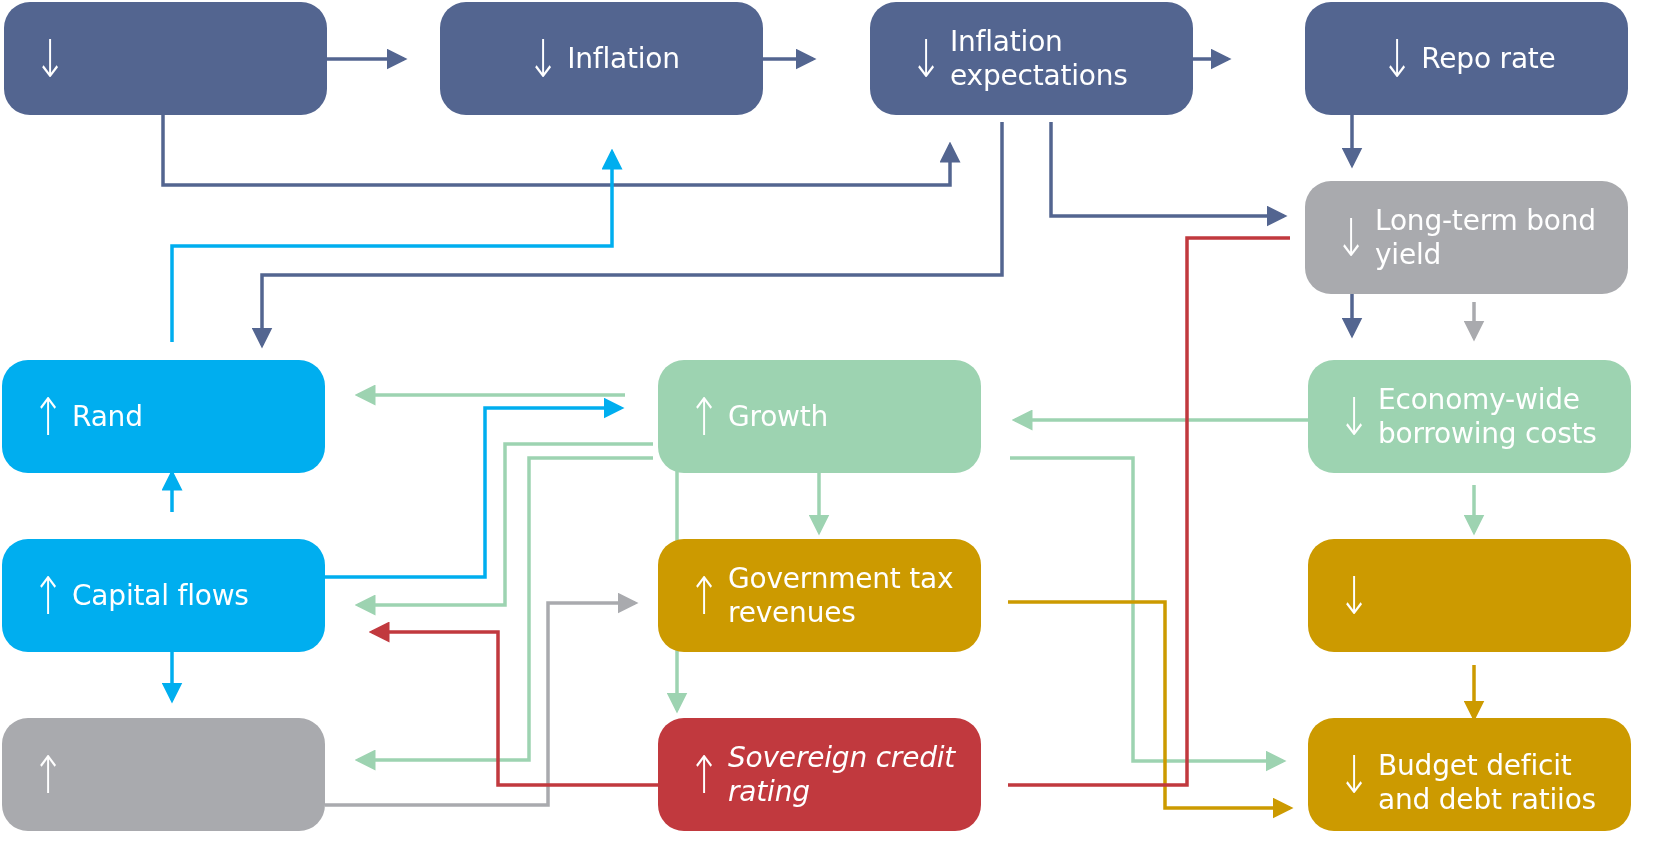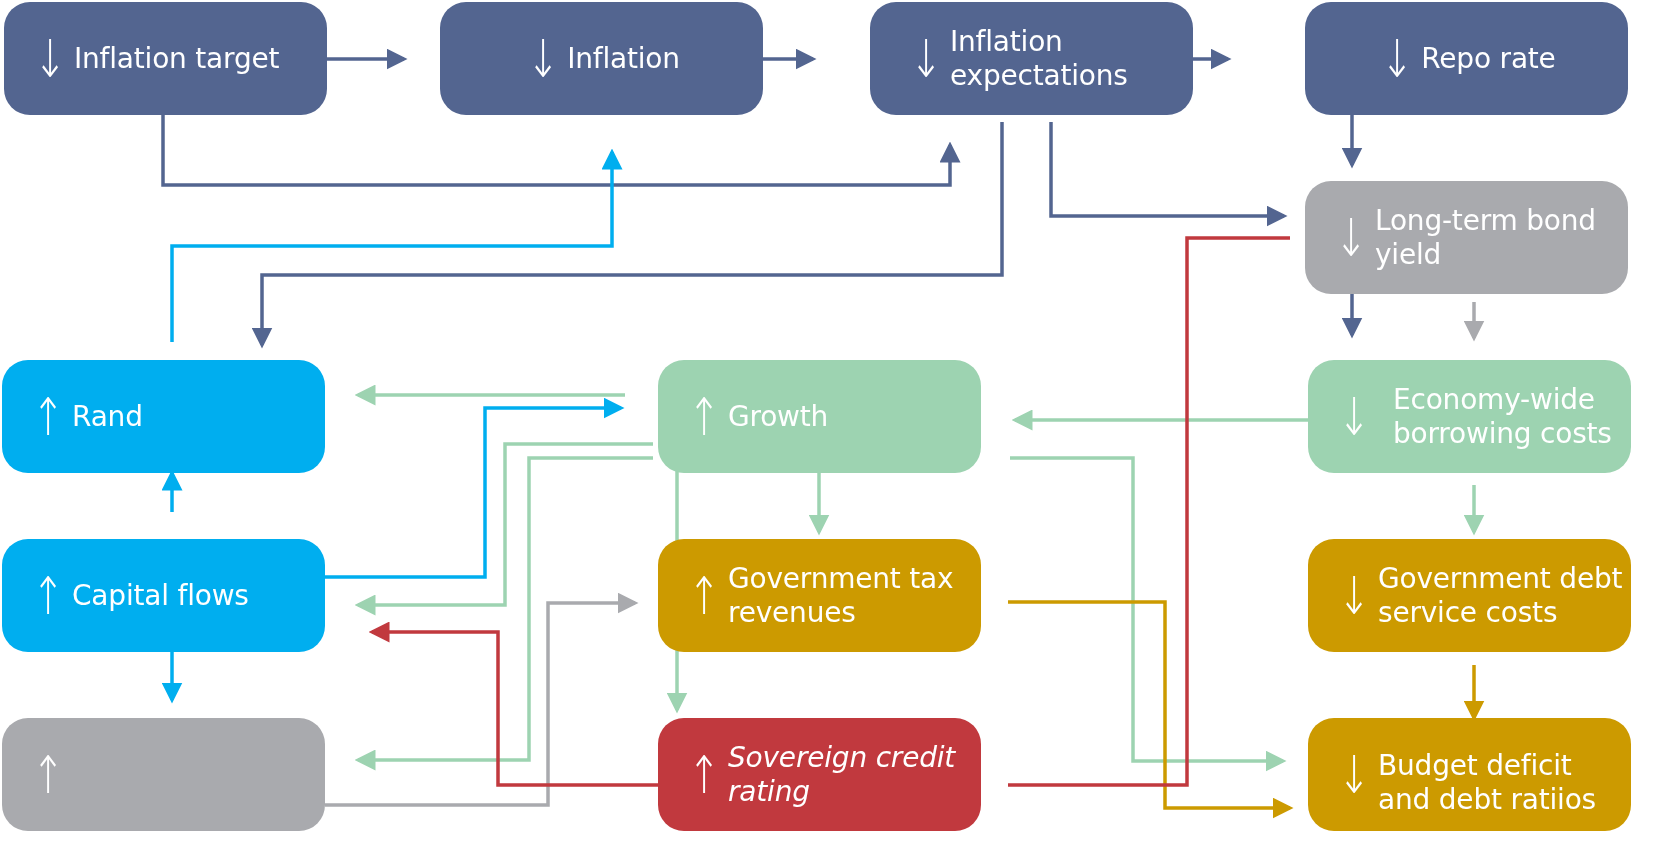--- a/index.html
+++ b/index.html
@@ -76,21 +76,20 @@
     <path d="M1474,665 L1474,718" stroke="#cc9a00" marker-end="url(#m-gold)"></path>
 
     <path d="M665,785 L498,785 L498,632 L372,632" stroke="#c1393e" marker-end="url(#m-red)"></path>
     <path d="M1008,785 L1187,785 L1187,238 L1290,238" stroke="#c1393e"></path>
   </g>
 </svg>
 
 <div id="nodes">
   <div class="node navy" style="left:4px;top:2px;">
     <span class="dir">↓</span>
-    <span class="lbl">Inflation target</span>
   </div>
   <div class="node navy center" style="left:440px;top:2px;">
     <span class="dir">↓</span>
     <span class="lbl">Inflation</span>
   </div>
   <div class="node navy" style="left:870px;top:2px;padding-left:36px;">
     <span class="dir">↓</span>
     <span class="lbl" style="width:200px;">Inflation expectations</span>
   </div>
   <div class="node navy center" style="left:1305px;top:2px;">
@@ -104,33 +103,32 @@
   <div class="node cyan" style="left:2px;top:360px;">
     <span class="dir">↑</span>
     <span class="lbl">Rand</span>
   </div>
   <div class="node mint" style="left:658px;top:360px;">
     <span class="dir">↑</span>
     <span class="lbl">Growth</span>
   </div>
   <div class="node mint" style="left:1308px;top:360px;">
     <span class="dir">↓</span>
-    <span class="lbl" style="width:250px;margin-left:15px;">Economy-wide borrowing costs</span>
+    <span class="lbl" style="width:250px;">Economy-wide borrowing costs</span>
   </div>
   <div class="node cyan" style="left:2px;top:539px;">
     <span class="dir">↑</span>
     <span class="lbl">Capital flows</span>
   </div>
   <div class="node gold" style="left:658px;top:539px;">
     <span class="dir">↑</span>
     <span class="lbl" style="width:250px;">Government tax revenues</span>
   </div>
   <div class="node gold" style="left:1308px;top:539px;">
     <span class="dir">↓</span>
-    <span class="lbl" style="width:250px;">Government debt service costs</span>
   </div>
   <div class="node grey" style="left:2px;top:718px;">
     <span class="dir">↑</span>
   </div>
   <div class="node red" style="left:658px;top:718px;">
     <span class="dir">↑</span>
     <span class="lbl" style="width:250px;font-style:italic;">Sovereign credit rating</span>
   </div>
   <div class="node gold" style="left:1308px;top:718px;">
     <span class="dir">↓</span>

